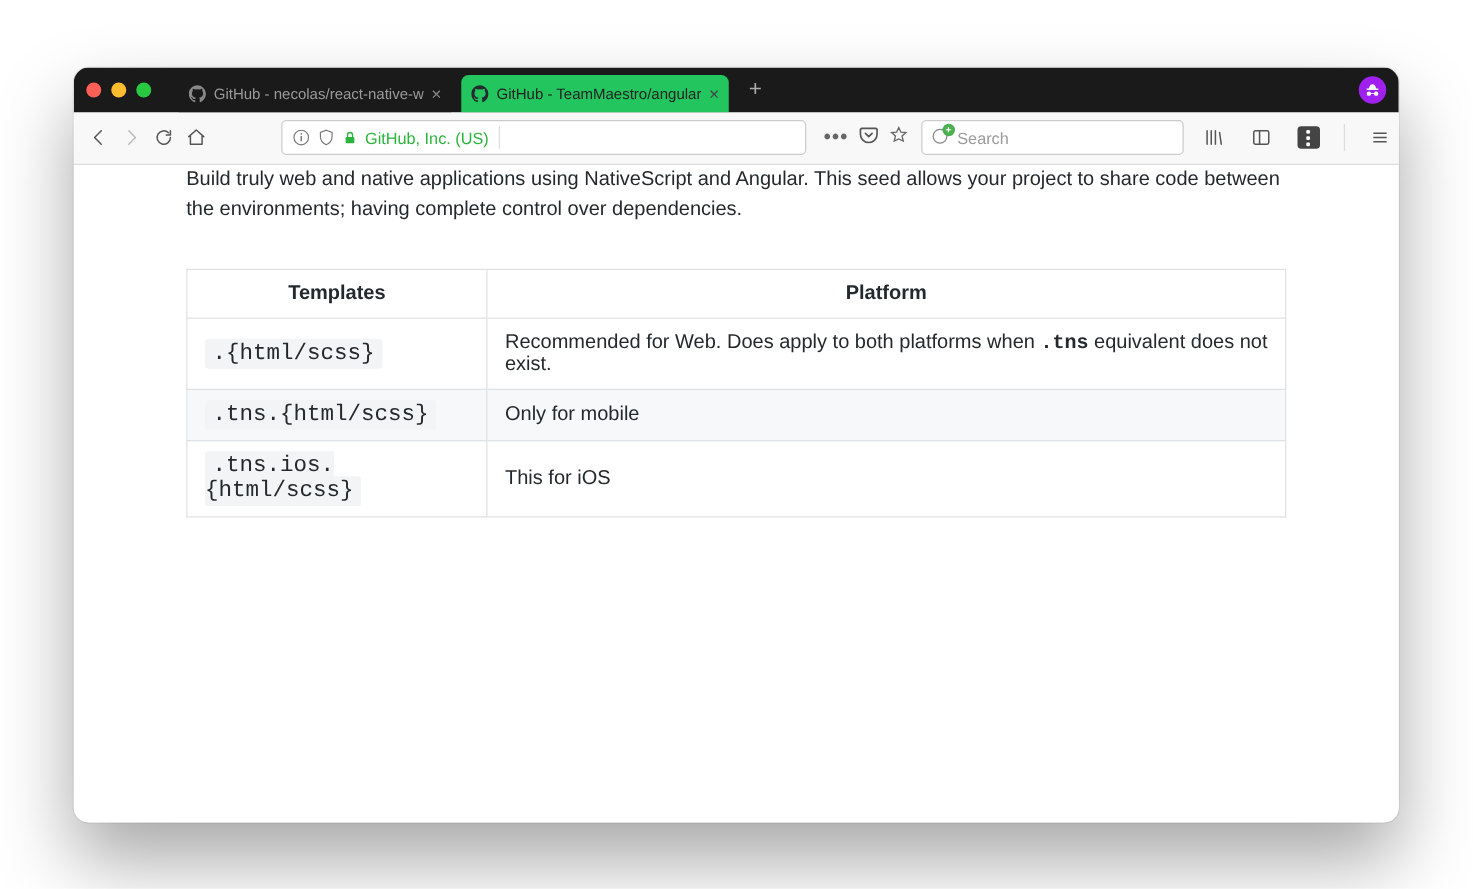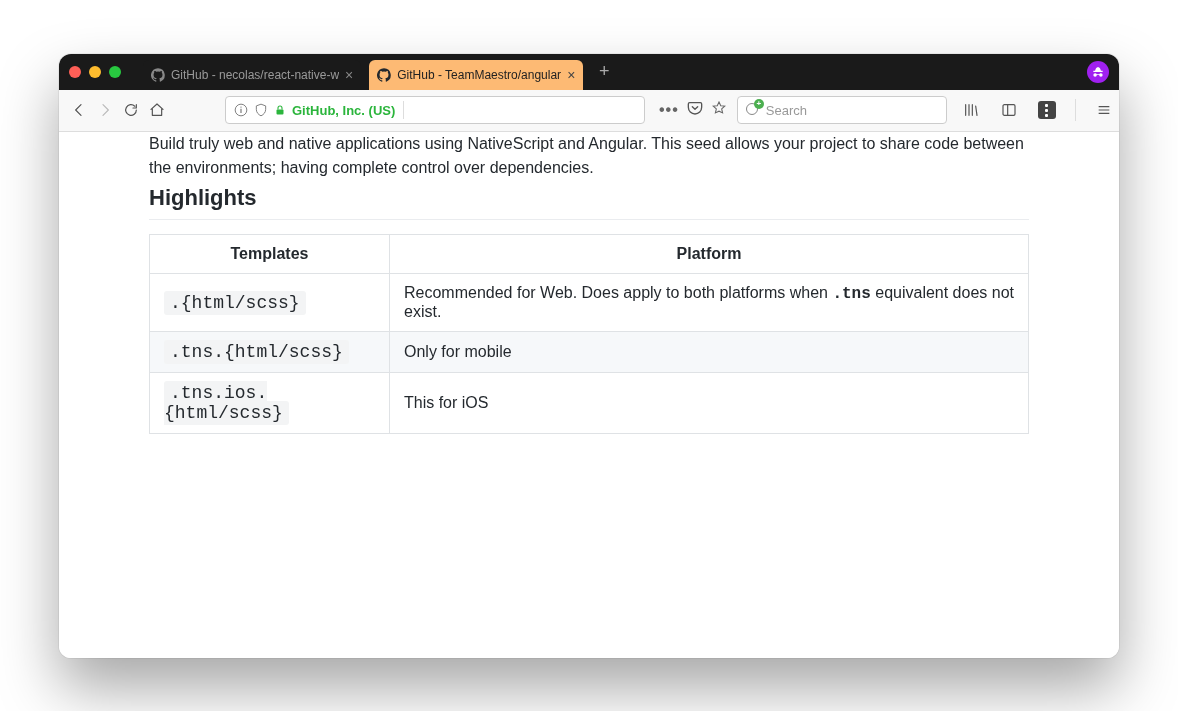--- a/index.html
+++ b/index.html
@@ -49,21 +49,21 @@
     gap: 6px;
     font-size: 12px;
     color: #9a9a9a;
     align-self: flex-end;
   }
   .tab .favicon { width: 14px; height: 14px; display:flex; align-items:center; justify-content:center; font-size:12px; color:#888; }
   .tab .favicon svg { width:14px; height:14px; }
   .tab .label { flex: 1; white-space: nowrap; overflow: hidden; text-overflow: ellipsis; }
   .tab .close { font-size: 14px; color: #888; }
   .tab.active {
-    background: #fdba74;
+    background: #22c55e;
     color: #222;
   }
   .tab.active .close { color: #444; }
   .tab.inactive { background: #1a1a1a; }
   .newtab {
     width: 26px; height: 26px;
     display:flex;align-items:center;justify-content:center;
     color:#aaa;font-size:18px;border-radius:4px;
   }
   .profile-badge {
@@ -100,21 +100,21 @@
     background: #fff;
     display:flex;
     align-items:center;
     padding: 0 8px;
     gap:6px;
     font-size: 13px;
     min-width: 0;
   }
   .urlbar .info-ico, .urlbar .shield-ico { color:#666; display:flex; }
   .urlbar .lock-ico { color:#2bb53c; display:flex; }
-  .urlbar .identity { color:#2bb53c; font-weight:700; white-space:nowrap; }
+  .urlbar .identity { color:#2bb53c; font-weight:400; white-space:nowrap; }
   .urlbar .sep { width:1px; height:18px; background:#ddd; margin:0 2px; }
   .urlbar .url { color:#888; white-space:nowrap; overflow:hidden; text-overflow:ellipsis; flex:1; min-width:0; }
   .page-actions { display:flex; align-items:center; gap:8px; color:#666; margin-left:4px; }
   .page-actions .dots { letter-spacing:1px; font-weight:bold; }
   .page-actions svg { width:16px; height:16px; stroke:currentColor; fill:none; stroke-width:1.6; }
   .pocket svg { fill:#555; stroke:none; }
   .searchbar {
     flex: 0 0 210px;
     height: 28px;
     border: 1px solid #ccc;
@@ -151,21 +151,21 @@
     font-size: 30px;
     font-weight: 600;
     padding-top: 18px;
     padding-bottom: 10px;
     border-bottom: 1px solid #eaecef;
     margin-bottom: 16px;
   }
   .page p.lead {
     font-size: 16px;
     line-height: 1.55;
-    margin-bottom: 4px;
+    margin-bottom: 34px;
     color:#24292e;
   }
   .page h2 {
     font-size: 22px;
     font-weight:600;
     padding-bottom: 8px;
     border-bottom: 1px solid #eaecef;
     margin-bottom: 14px;
   }
   .page ul { padding-left: 30px; margin-bottom: 16px; }
@@ -325,21 +325,20 @@
             <line x1="4" y1="12" x2="20" y2="12"></line>
             <line x1="4" y1="17" x2="20" y2="17"></line>
           </svg>
       </div>
     </div>
   </div>
 
   <div class="viewport">
     <div class="page">
       <p class="lead">Build truly web and native applications using NativeScript and Angular. This seed allows your project to share code between the environments; having complete control over dependencies.</p>
-      <h2>Highlights</h2>
       <table class="gh">
         <thead>
           <tr>
             <th style="width:240px">Templates</th>
             <th>Platform</th>
           </tr>
         </thead>
         <tbody>
           <tr>
             <td><code class="inline">.{html/scss}</code></td>

